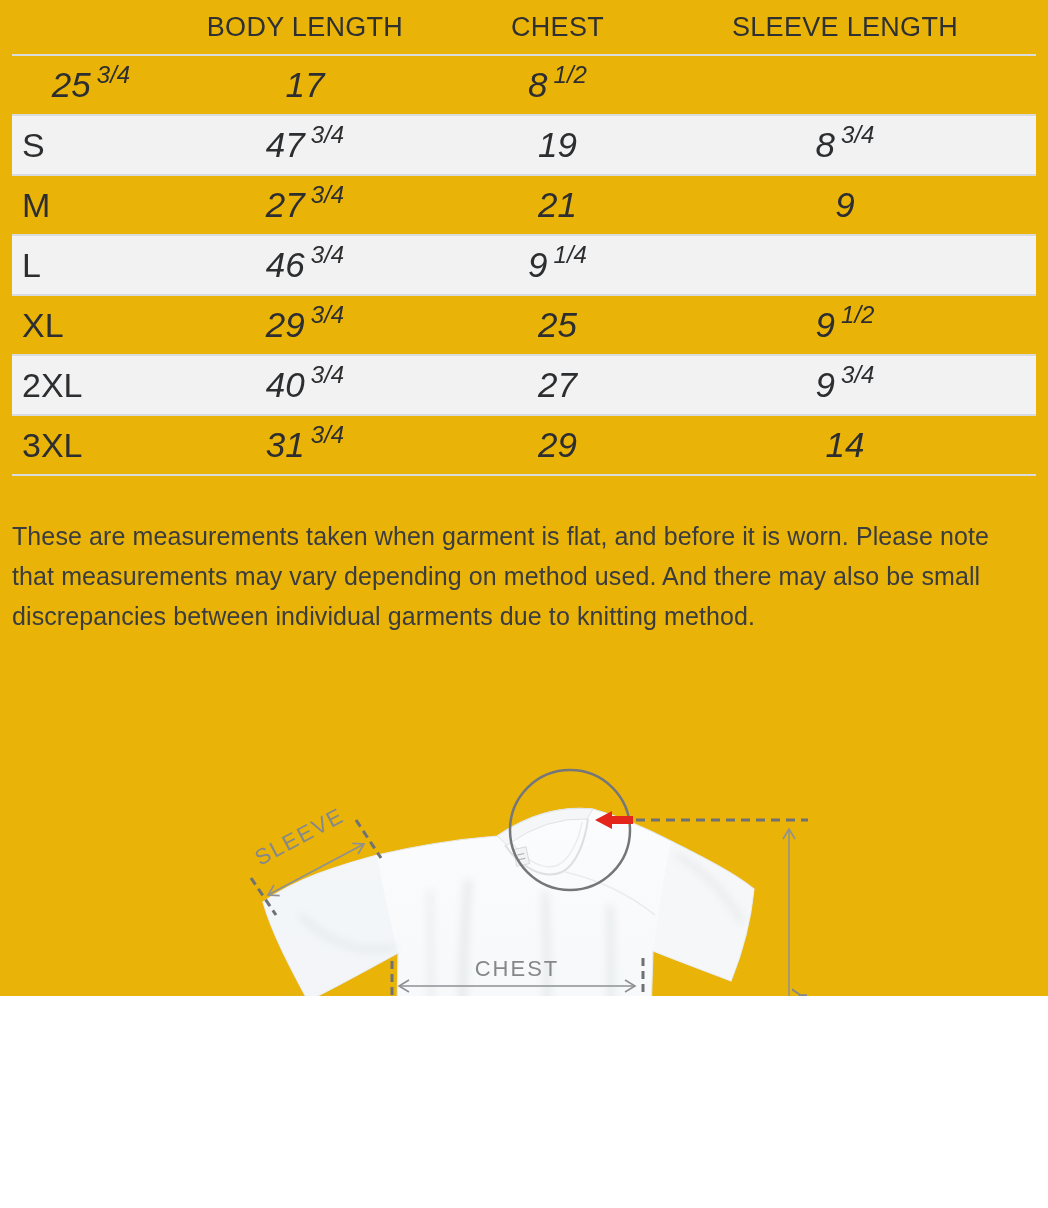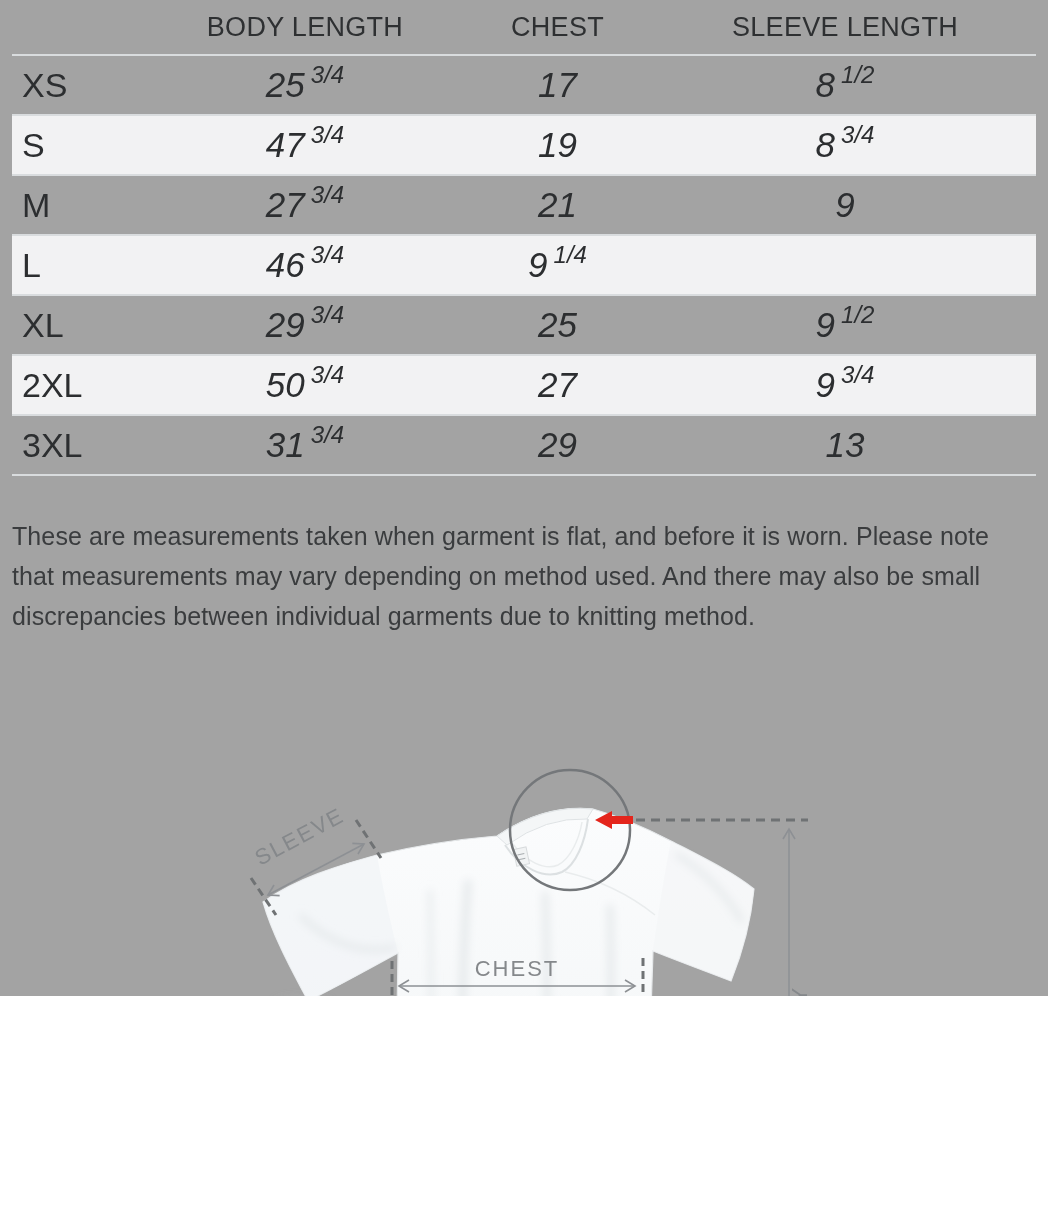--- a/index.html
+++ b/index.html
@@ -1,17 +1,17 @@
 <!DOCTYPE html>
 <html><head>
 <meta charset="utf-8">
 <style>
   html,body{margin:0;padding:0;background:#ffffff;}
   .page{
-    position:relative;width:1048px;height:996px;background:#a3a3a3;
+    position:relative;width:1048px;height:996px;background:#eab308;
     font-family:"Liberation Sans",sans-serif;overflow:hidden;
   }
   
   .size-table{margin:0 12px;padding-top:0;}
   .trow{
     display:grid;grid-template-columns:158px 270px 235px 340px;
     height:58px;align-items:center;border-bottom:2px solid #d9dcde;
   }
   .trow.head{height:54px;}
   .trow.stripe{background:#f2f2f3;}
@@ -47,21 +47,20 @@
 
   <div class="size-table">
     <div class="trow head">
       <div class="cell-head"></div>
       <div class="cell-head">BODY LENGTH</div>
       <div class="cell-head">CHEST</div>
       <div class="cell-head">SLEEVE LENGTH</div>
     </div>
 
     <div class="trow">
-      <div class="cell-size">XS</div>
       <div class="cell-val">
           <span>25</span>
           <span class="frac">3/4</span>
         </div>
       <div class="cell-val">
           <span>17</span>
         </div>
       <div class="cell-val">
           <span>8</span>
           <span class="frac">1/2</span>
@@ -120,21 +119,21 @@
         </div>
       <div class="cell-val">
           <span>9</span>
           <span class="frac">1/2</span>
         </div>
     </div>
 
     <div class="trow stripe">
       <div class="cell-size">2XL</div>
       <div class="cell-val">
-          <span>50</span>
+          <span>40</span>
           <span class="frac">3/4</span>
         </div>
       <div class="cell-val">
           <span>27</span>
         </div>
       <div class="cell-val">
           <span>9</span>
           <span class="frac">3/4</span>
         </div>
     </div>
@@ -142,21 +141,21 @@
     <div class="trow">
       <div class="cell-size">3XL</div>
       <div class="cell-val">
           <span>31</span>
           <span class="frac">3/4</span>
         </div>
       <div class="cell-val">
           <span>29</span>
         </div>
       <div class="cell-val">
-          <span>13</span>
+          <span>14</span>
         </div>
     </div>
   </div>
 
   <p class="note">These are measurements taken when garment is flat, and before it is worn. Please note that measurements may vary depending on method used. And there may also be small discrepancies between individual garments due to knitting method.</p>
 
   <svg class="diagram" viewBox="0 700 1048 508">
     <defs>
       <linearGradient id="gShirt" x1="0" y1="0" x2="0" y2="1">
         <stop offset="0%" stop-color="#fbfcfd"></stop>

